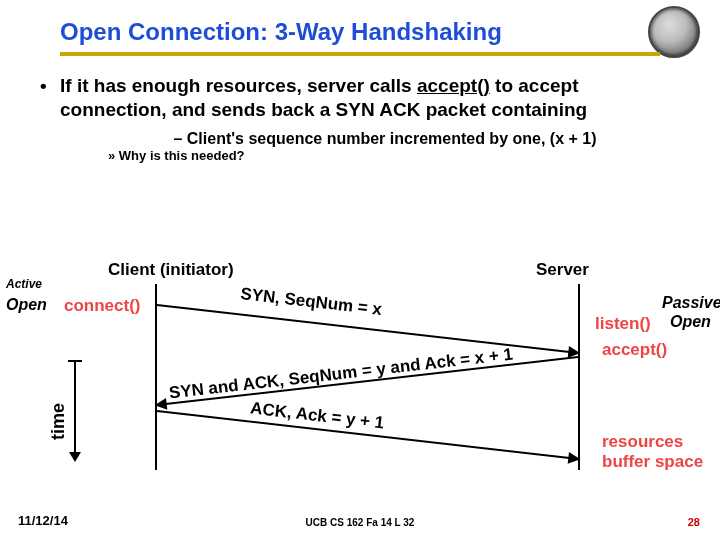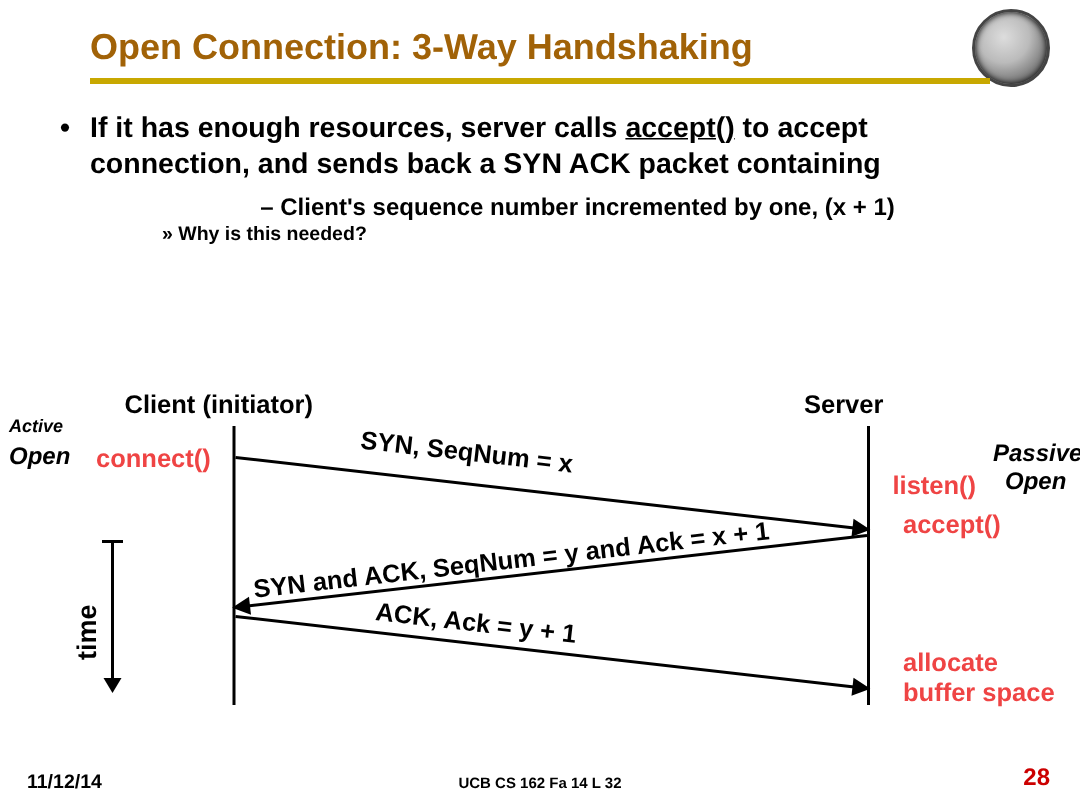--- a/index.html
+++ b/index.html
@@ -17,21 +17,21 @@
     height: 540px;
     position: relative;
   }
   .header {
     padding: 18px 40px 6px 60px;
     position: relative;
   }
   .title {
     font-size: 24px;
     font-weight: bold;
-    color: #a16207;
+    color: #1d4ed8;
   }
   .hr {
     height: 4px;
     background: #C8A800;
     margin-top: 6px;
     width: 600px;
   }
   .seal {
     position: absolute;
     right: 20px;
@@ -149,21 +149,21 @@
     left: 0; right: 0;
     bottom: 12px;
     text-align: center;
     font-size: 10px;
     font-weight: bold;
   }
   .footer-right {
     position: absolute;
     right: 20px;
     bottom: 12px;
-    font-size: 16px;
+    font-size: 11px;
     font-weight: bold;
     color: #cc0000;
   }
   .underline { text-decoration: underline; }
 </style>
 </head>
 <body>
 
 <div class="slide">
 
@@ -180,36 +180,36 @@
       <span>
         <span>If it has enough resources, server calls </span><span class="underline">accept()</span><span> to accept connection, and sends back a SYN ACK packet containing</span>
       </span>
     </div>
     <div class="sub sub1">– Client's sequence number incremented by one, (x + 1)</div>
     <div class="sub2">» Why is this needed?</div>
   </div>
 
   <div class="diagram">
 
-    <div class="lbl" style="left:83px; top:0;">Client (initiator)</div>
+    <div class="lbl" style="left:108px; top:0;">Client (initiator)</div>
     <div class="lbl" style="left:536px; top:0;">Server</div>
 
     <div class="lbl italic" style="left:6px; top:17px; font-size:12px;">Active</div>
     <div class="lbl italic" style="left:6px; top:36px; font-size:16px;">Open</div>
 
     <div class="lbl red" style="left:64px; top:36px;">connect()</div>
 
     <div class="lbl red" style="left:595px; top:30px;margin-top:24px;">listen()</div>
 
     <div class="lbl italic" style="left:662px; top:34px; font-size:16px;">Passive</div>
     <div class="lbl italic" style="left:670px; top:53px; font-size:16px;">Open</div>
 
     <div class="lbl red" style="left:602px; top:80px;">accept()</div>
 
-    <div class="lbl red" style="left:602px; top:172px;">allocate</div>
+    <div class="lbl red" style="left:602px; top:172px;">resources</div>
     <div class="lbl red" style="left:602px; top:192px;">buffer space</div>
 
     <div class="vline" style="left:155px; top:24px; height:186px;"></div>
     <div class="vline" style="left:578px; top:24px; height:186px;"></div>
 
     <div class="arrow-line" style="left:157px; top:44px; width:424px; transform:rotate(6.5deg);"></div>
     <div class="arrow-line" style="left:578px; top:96px; width:424px; transform:rotate(173.5deg);"></div>
     <div class="arrow-line" style="left:157px; top:150px; width:424px; transform:rotate(6.5deg);"></div>
 
     <div class="msg" style="left:240px; top:32px; transform:rotate(6.5deg);">SYN, SeqNum = x</div>

